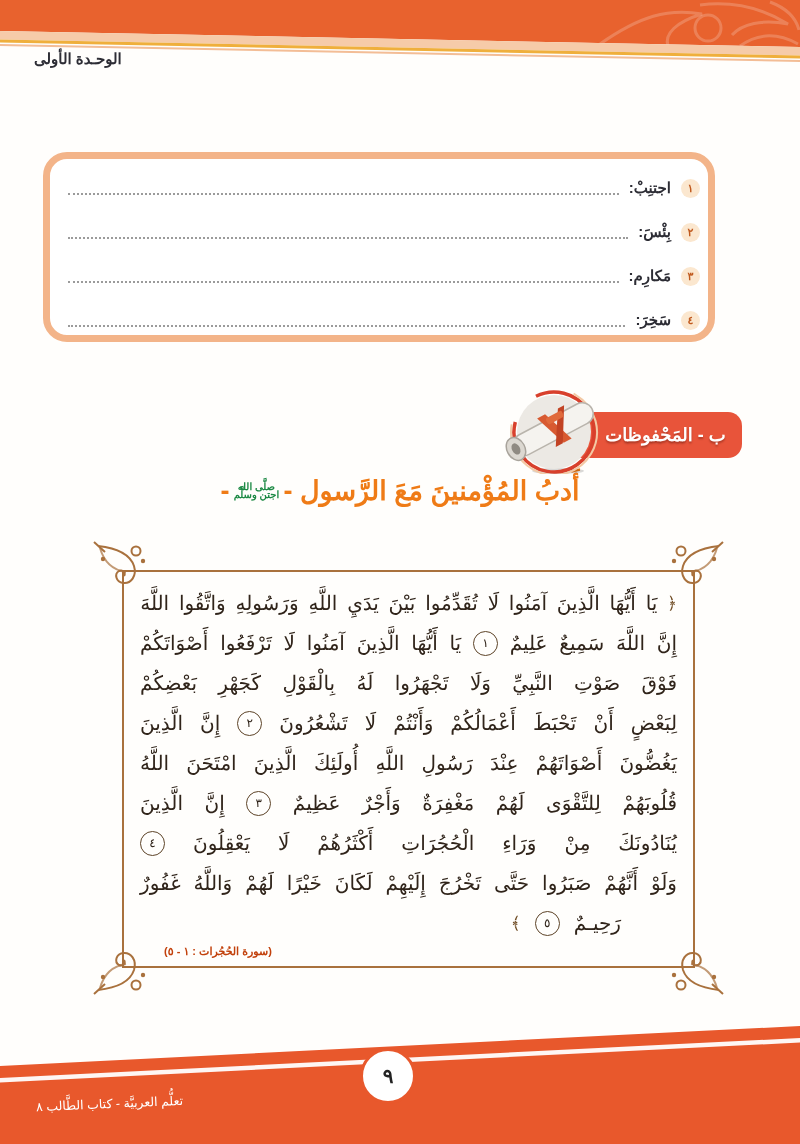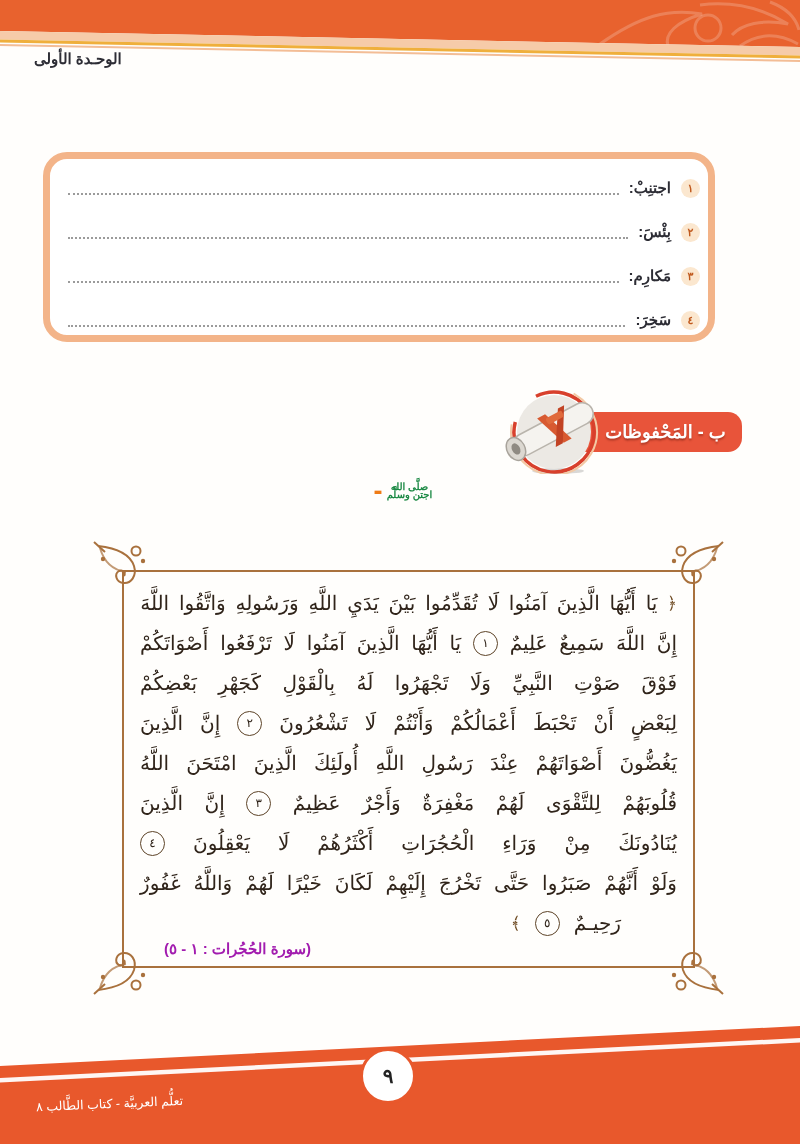--- a/index.html
+++ b/index.html
@@ -19,21 +19,21 @@
   .ex-box{position:absolute;left:43px;top:152px;width:672px;height:190px;box-sizing:border-box;
           border:7px solid var(--box-border);border-radius:24px;background:#fff;padding:7px 8px 0 12px;}
   .ex-row{display:flex;direction:rtl;align-items:center;height:44px;}
   .num-badge{flex:none;width:19px;height:19px;border-radius:50%;background:var(--badge-bg);
              color:var(--badge-num);font-size:11px;font-weight:bold;display:flex;
              align-items:center;justify-content:center;margin-left:10px;}
   .ex-word{flex:none;font-weight:bold;font-size:15px;color:var(--text-dark);}
   .dots{flex:1;border-bottom:2px dotted #9B9B9B;height:16px;margin:0 10px 4px 6px;}
 
   
-  .banner{position:absolute;left:545px;top:412px;width:197px;height:40px;z-index:1;
+  .banner{position:absolute;left:545px;top:412px;width:197px;height:46px;z-index:1;
           background:var(--banner-red);border-radius:14px;display:flex;align-items:center;
           justify-content:center;direction:rtl;padding-left:44px;box-sizing:border-box;}
   .banner span{color:#fff;font-weight:bold;font-size:18px;text-shadow:0 2px 2px rgba(90,20,10,.4);}
   #emblem-svg{position:absolute;left:498px;top:388px;z-index:2;}
 
   
   .lesson-title{position:absolute;left:0;top:468px;width:100%;height:46px;display:flex;
                 direction:rtl;align-items:center;justify-content:center;gap:10px;
                 color:var(--title-orange);font-size:27px;font-weight:bold;}
   .pbuh{display:flex;flex-direction:column;align-items:center;justify-content:center;
@@ -45,21 +45,21 @@
            border:2px solid var(--frame-brown);}
   .q-content{position:absolute;left:16px;right:16px;top:11px;direction:rtl;}
   .qline{display:flex;direction:rtl;justify-content:space-between;align-items:center;
          height:40px;color:var(--quran-ink);font-size:20px;}
   .qline.qlast{justify-content:flex-start;gap:14px;padding-right:56px;}
   .vmark{flex:none;display:inline-flex;align-items:center;justify-content:center;
          width:23px;height:23px;border:1.6px solid #5D4327;border-radius:50%;
          font-size:12px;color:var(--quran-ink);box-shadow:0 0 0 1.5px #fff inset;}
   .omark{font-size:17px;color:#6E4A22;}
   .q-source{position:absolute;left:40px;bottom:8px;direction:rtl;font-weight:bold;
-            font-size:15px;color:#a21caf;}
+            font-size:11px;color:#c2410c;}
   .orn-svg{position:absolute;width:58px;height:58px;}
   .orn path,.orn circle{stroke:var(--frame-brown);fill:none;stroke-width:2px;}
   .orn .odot{fill:var(--frame-brown);stroke:none;}
 
   
   #footer-svg{position:absolute;left:0;top:1020px;}
   .page-circle{position:absolute;left:360px;top:1048px;width:56px;height:56px;border-radius:50%;
                background:#fff;border:3px solid var(--footer-orange);box-sizing:border-box;
                display:flex;align-items:center;justify-content:center;font-size:20px;
                color:#222;font-weight:bold;z-index:3;}
@@ -122,20 +122,21 @@
       <rect x="12" y="32" width="88" height="22" rx="11" fill="#F5F3EF" stroke="#B9B4AC" stroke-width="1.5"></rect>
       <ellipse cx="14" cy="43" rx="9" ry="12" fill="#DCD8D1" stroke="#A9A49C" stroke-width="1.5"></ellipse>
       <ellipse cx="14" cy="43" rx="4" ry="6" fill="#8F8A82"></ellipse>
       <path d="M56,26 L68,60 L59,60 L47,26 Z" fill="#D85A31"></path>
       <path d="M70,27 L50,60 L58,60 L77,27 Z" fill="#C24324"></path>
       <rect x="54" y="30" width="18" height="7" rx="2" fill="#E06A3C"></rect>
     </g>
   </svg>
 
   <div class="lesson-title">
+    <span>أَدبُ المُؤْمنينَ مَعَ الرَّسول -</span>
     <span class="pbuh">
       <span>صلَّى الله</span>
       <span>اجتن وسلَّم</span>
     </span>
     <span>-</span>
   </div>
 
   <div class="q-frame">
     <div class="q-content" id="quran-lines">
         <div class="qline">

